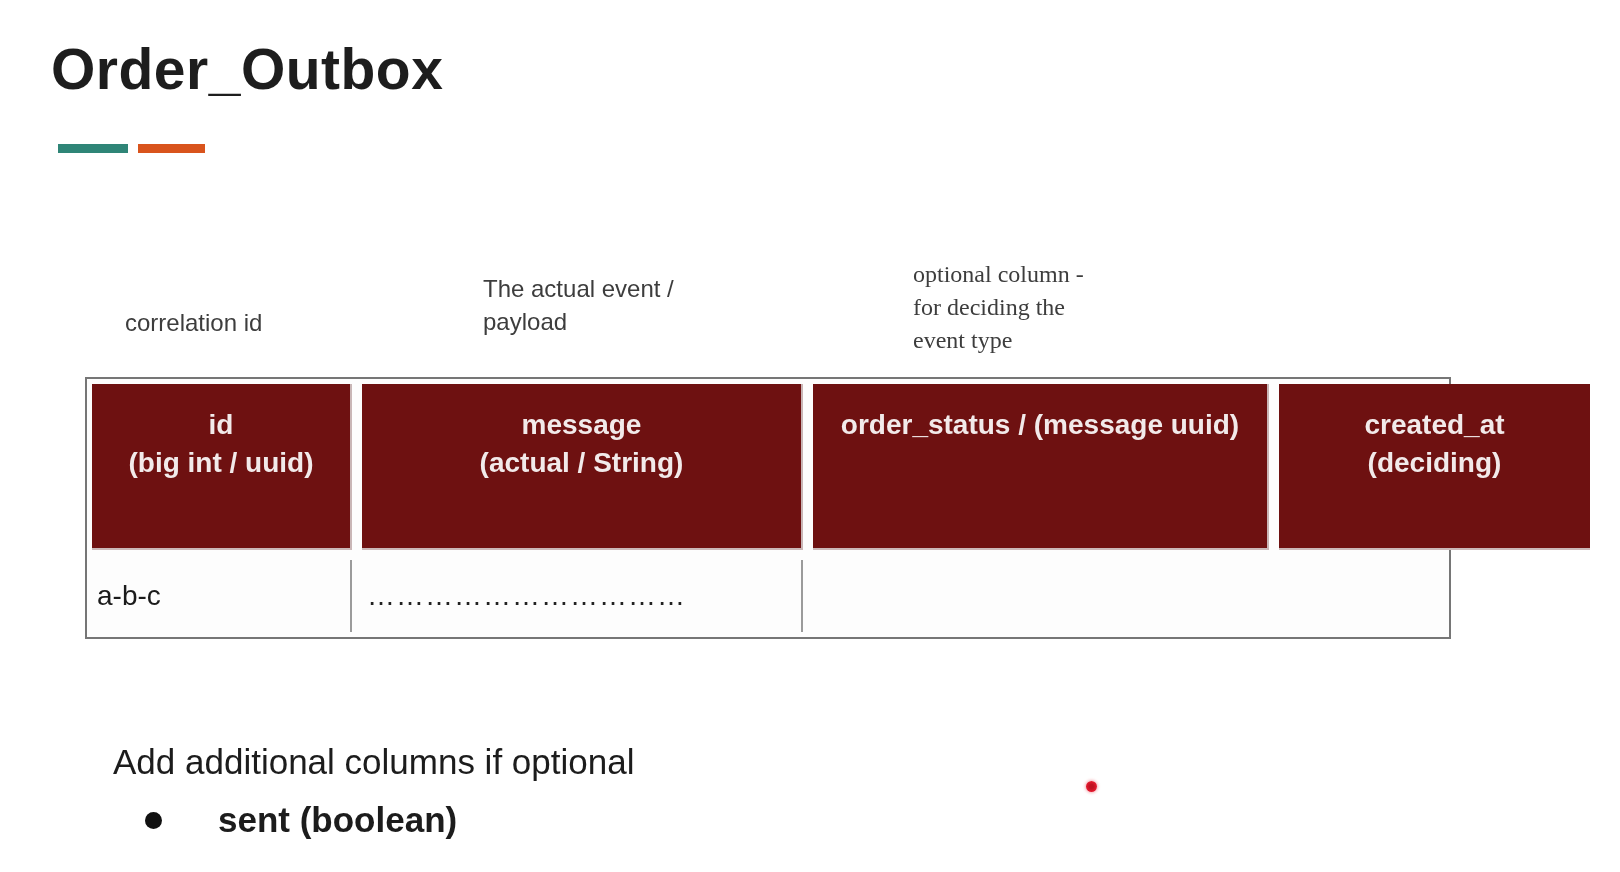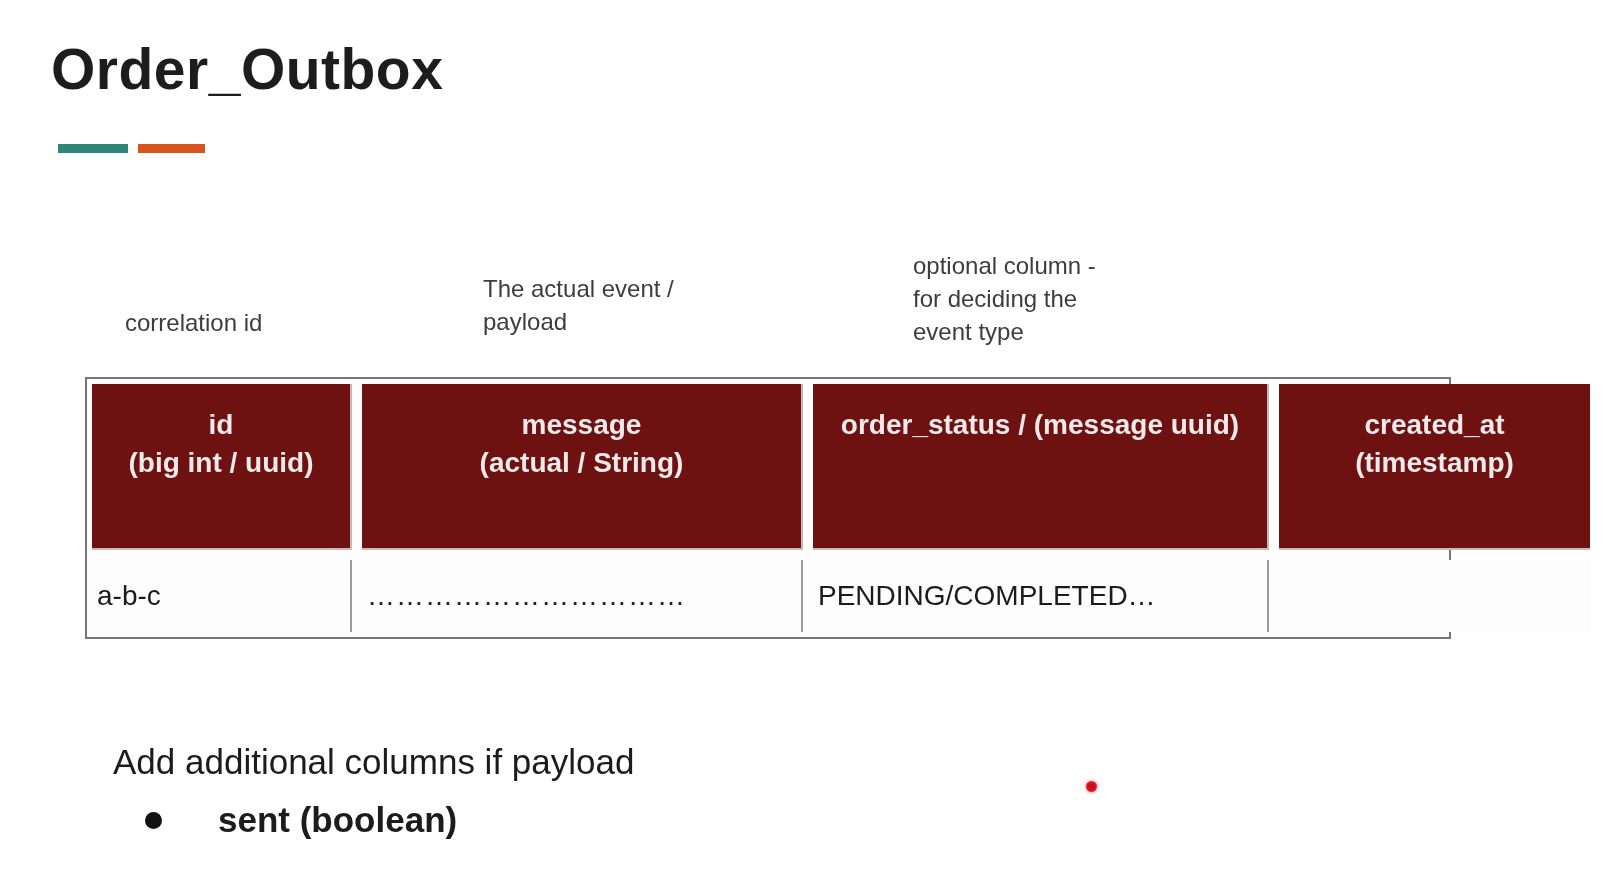--- a/index.html
+++ b/index.html
@@ -35,21 +35,21 @@
   
   .annotation {
     position: absolute;
     font-size: 24px;
     line-height: 33px;
     color: #3d3d3d;
     white-space: pre-line;
   }
   .ann-correlation { left: 110px; top: 291px; text-align: right; }
   .ann-payload     { left: 468px; top: 257px; }
-  .ann-optional    { left: 898px; top: 234px; }
+  .ann-optional    { left: 898px; top: 243px; font-family: Liberation Serif, serif; }
 
   
   .schema-table {
     position: absolute;
     left: 70px; top: 362px;
     width: 1366px; height: 262px;
     border: 2px solid #767676;
     display: grid;
     grid-template-columns: 270px 451px 466px 321px;
     grid-template-rows: 176px 82px;
@@ -137,38 +137,35 @@
   </div>
   <div class="th">
     <div class="th-label">message
 (actual / String)</div>
   </div>
   <div class="th">
     <div class="th-label">order_status / (message uuid)</div>
   </div>
   <div class="th">
     <div class="th-label">created_at
-(timestamp)</div>
+(deciding)</div>
   </div>
 
   <div class="td">
     <span>a-b-c</span>
   </div>
   <div class="td">
     <span class="td-dots">……………………………</span>
   </div>
   <div class="td">
-    <span>PENDING/COMPLETED…</span>
-  </div>
-  <div class="td">
     <span></span>
   </div>
 </div>
 
 <div class="notes">
-  <div>Add additional columns if payload</div>
+  <div>Add additional columns if optional</div>
   <div class="notes-bullet-row">
     <div class="bullet-dot"></div>
     <div class="bullet-text">sent (boolean)</div>
   </div>
 </div>
 
 <div class="laser-dot"></div>
 
 </body></html>

